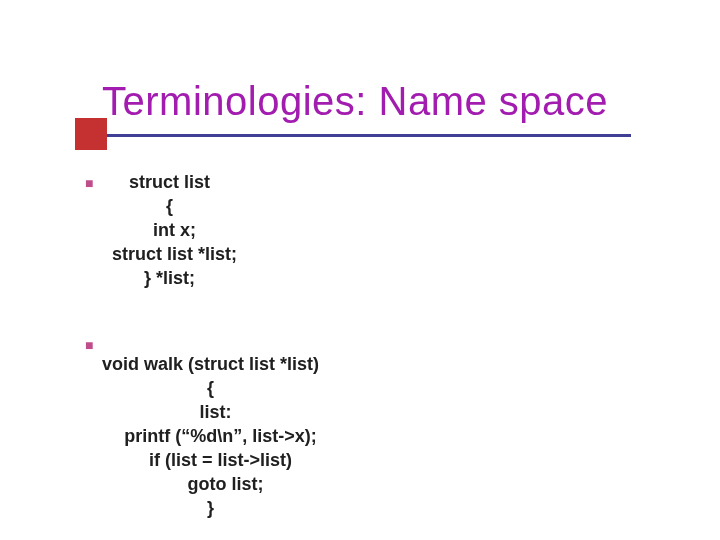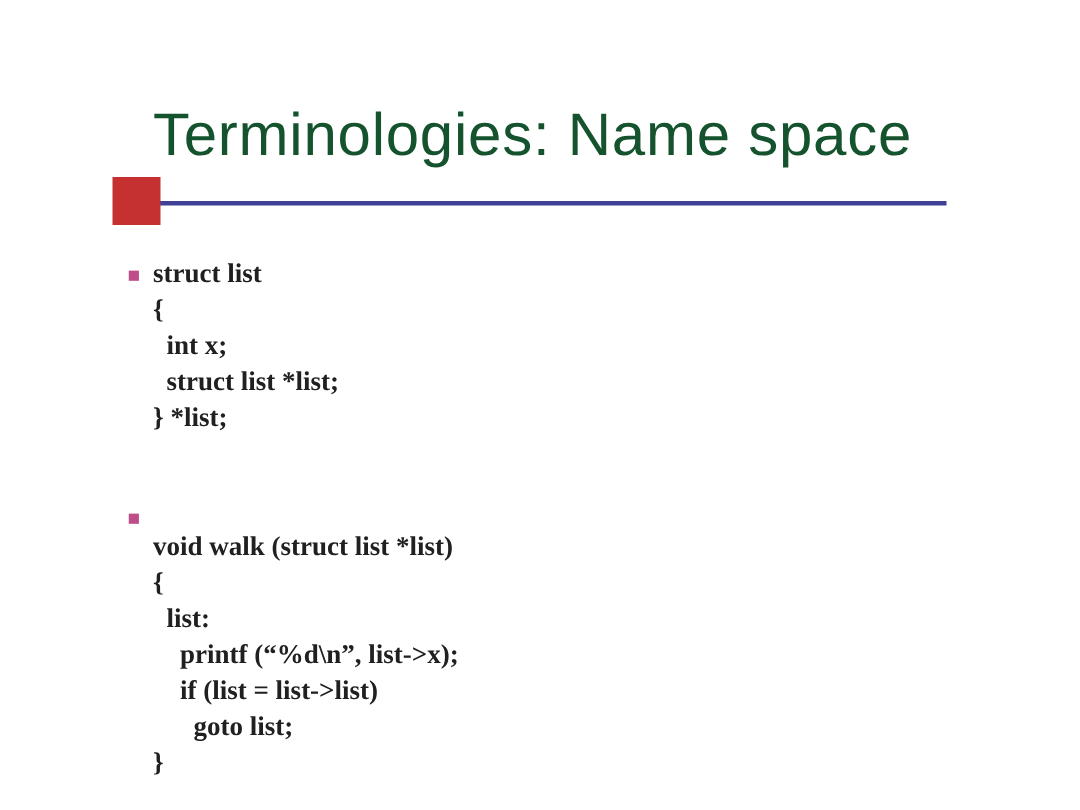--- a/index.html
+++ b/index.html
@@ -31,43 +31,44 @@
     left: 91px;
     top: 134px;
     width: 540px;
     height: 3px;
     background: #3f3f95; 
     z-index: 0;
   }
   .title {
     position: absolute;
     left: 102px;
-    top: 68px;
+    top: 79px;
     font-size: 40px;
-    color: #14532d;
+    color: #a21caf;
     letter-spacing: 0.5px;
     z-index: 2;
     white-space: nowrap;
   }
   .bullet {
     position: absolute;
     left: 85px;
     color: #bf4d8a;
     font-size: 14px;
     line-height: 1;
   }
   .code {
     position: absolute;
     left: 102px;
-    font-family: Liberation Serif, serif;
+    font-family: Liberation Sans, sans-serif;
     font-weight: bold;
     font-size: 18px;
     color: #202020;
     white-space: pre;
     line-height: 24px;
+    text-align: center;
   }
   .code-block-1 { top: 170px; }
   .code-block-2 { top: 352px; }
   .bullet-1 { top: 176px; }
   .bullet-2 { top: 338px; }
 </style>
 </head>
 <body>
 
 <div class="slide">

